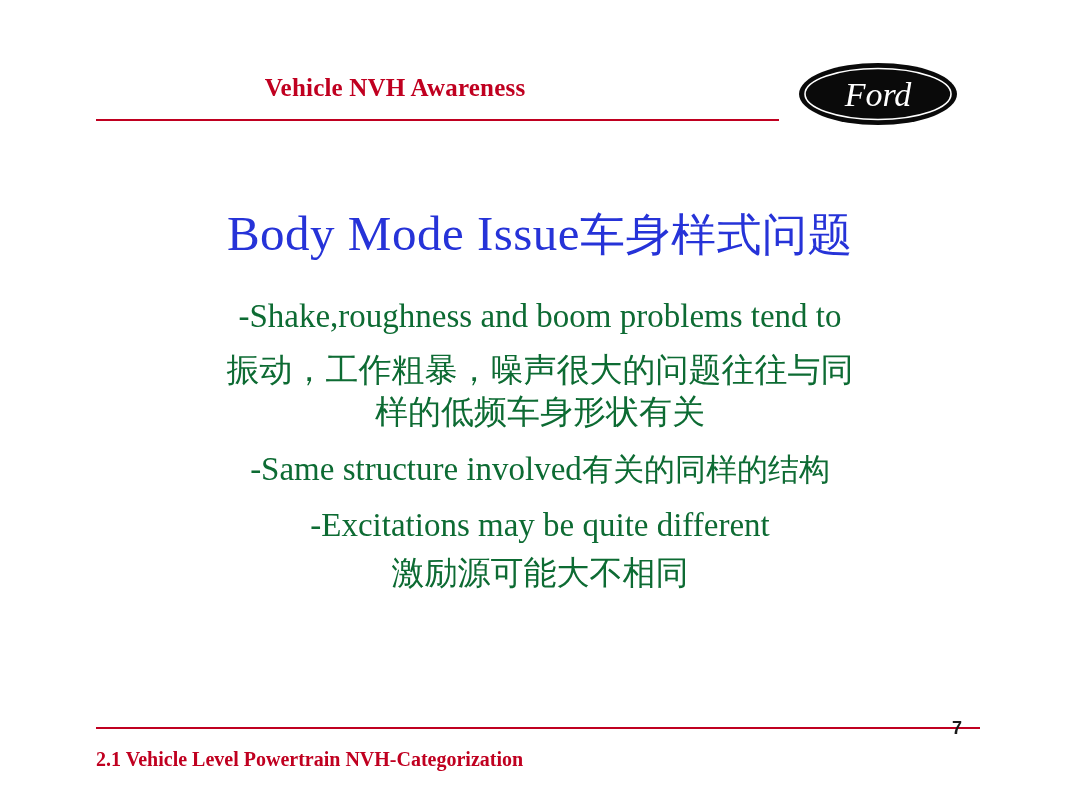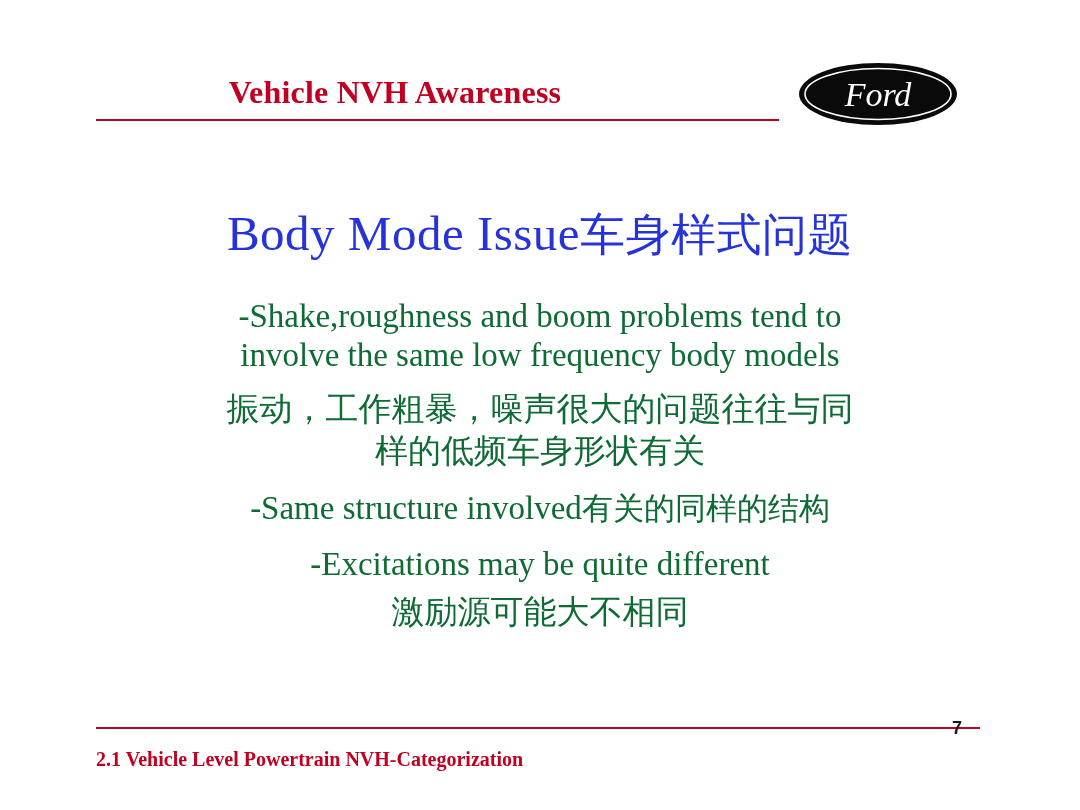--- a/index.html
+++ b/index.html
@@ -28,21 +28,21 @@
     width: 1080px;
     height: 60px;
   }
   .header-title {
     position: absolute;
     left: 0;
     top: 0;
     width: 790px;
     text-align: center;
     font-family: "Liberation Serif", serif;
-    font-size: 32px;
+    font-size: 25px;
     font-weight: bold;
     color: #c00020;
     letter-spacing: 0.2px;
   }
   .header-rule {
     position: absolute;
     left: 96px;
     top: 45px;
     width: 683px;
     height: 0;
@@ -174,21 +174,20 @@
     </svg>
   </div>
 
   <div class="slide-title">
     <span>Body Mode Issue</span><span class="cn">车身样式问题</span>
   </div>
 
 
   <div class="body-block">
     <div class="line en">-Shake,roughness and boom problems tend to</div>
-    <div class="line en">involve the same low frequency body models</div>
     <div class="gap-1"></div>
     <div class="line cn">振动，工作粗暴，噪声很大的问题往往与同</div>
     <div class="line cn">样的低频车身形状有关</div>
     <div class="gap-2"></div>
     <div class="mixed">
       <span>-Same structure involved</span><span class="cn">有关的同样的结构</span>
     </div>
     <div class="gap-3"></div>
     <div class="line en">-Excitations may be quite different</div>
     <div class="gap-4"></div>

